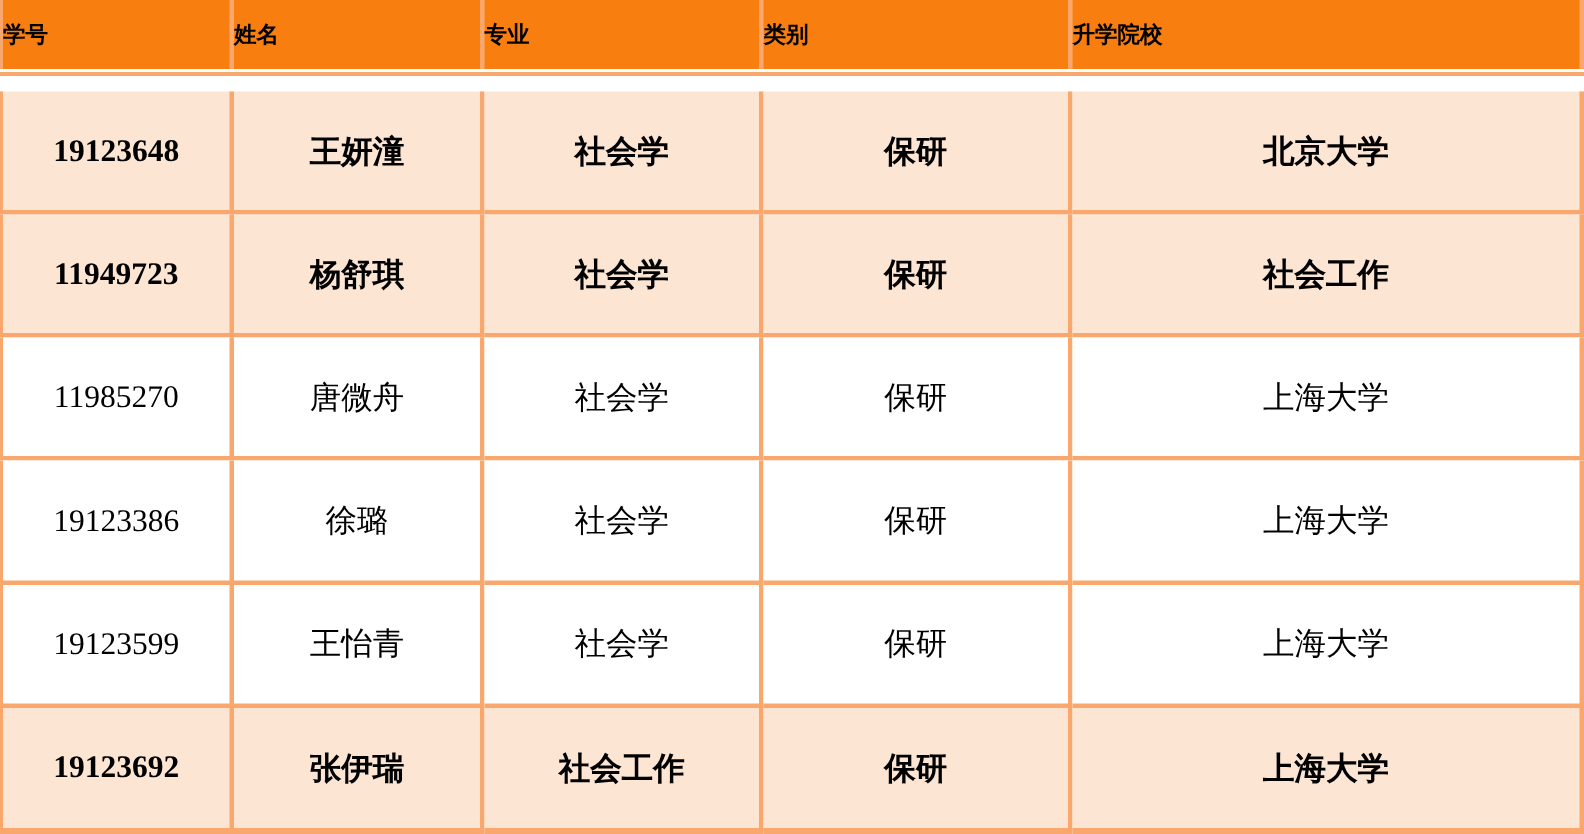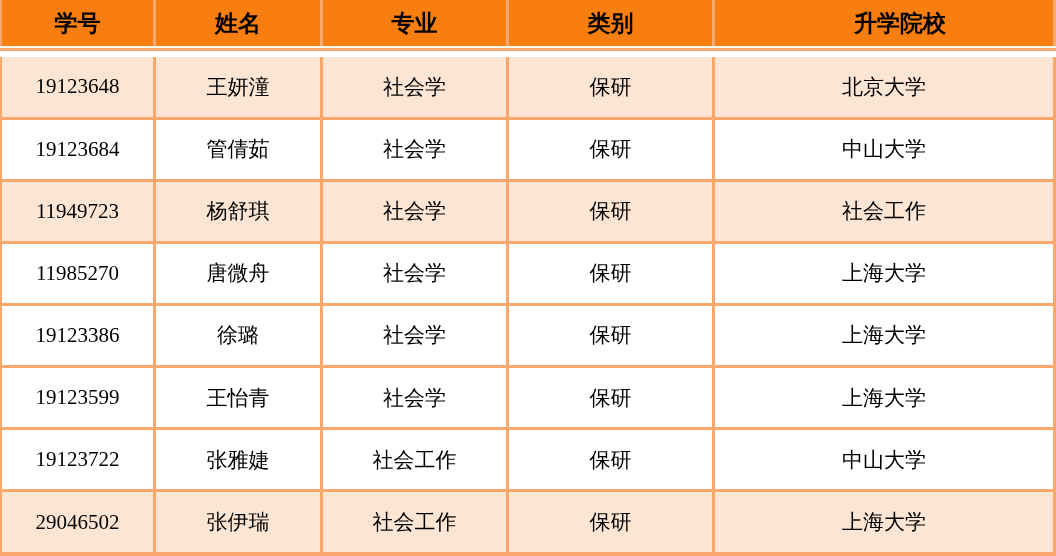--- a/index.html
+++ b/index.html
@@ -18,48 +18,48 @@
   .table-wrap{width:1056px;height:556px;}
   table{
     border-collapse:separate;border-spacing:0;table-layout:fixed;
     width:1056px;height:556px;
   }
   th{
     background:var(--header-bg);
     color:var(--text);
     font-family:"Liberation Sans",sans-serif;
     font-weight:bold;
-    font-size:23px;
-    text-align:center;
+    font-size:15px;
+    text-align:left;
     vertical-align:middle;
     height:46px;
     padding:0;
     border-right:3px solid var(--border);
   }
   th:first-child{border-left:2px solid var(--border);}
-  th:last-child{border-right:3px solid var(--border);padding-left:32px;}
+  th:last-child{border-right:3px solid var(--border);}
   tr.sep td{
     padding:0;height:7px;line-height:0;font-size:0;
     background:linear-gradient(to bottom,#ffffff 0 2px,var(--border) 2px 5px,#ffffff 5px 7px);
     border:none;
   }
   tbody td{
     color:var(--text);
     font-family:"Liberation Serif","DejaVu Serif",serif;
     font-size:21px;
     text-align:center;
     vertical-align:middle;
     padding:0;
     height:35px;
     background:var(--row-plain);
     border-right:3px solid var(--border);
     border-bottom:3px solid var(--border);
   }
   tbody tr.data-row td:first-child{border-left:2px solid var(--border);}
-  tbody tr.shaded td{background:var(--row-shaded);}
+  tbody tr.shaded td{background:var(--row-shaded);font-weight:bold;}
   tbody tr.data-row:last-child td{border-bottom:4px solid var(--border);}
 </style>
 </head>
 <body>
 
 <div class="table-wrap">
   <table>
     <colgroup id="colgroup">
         <col style="width: 156px;">
         <col style="width: 167px;">
@@ -80,27 +80,20 @@
         <tr class="sep">
           <td colspan="5"></td>
         </tr>
         <tr class="data-row shaded">
           <td>19123648</td>
           <td>王妍潼</td>
           <td>社会学</td>
           <td>保研</td>
           <td>北京大学</td>
         </tr>
-        <tr class="data-row">
-          <td>19123684</td>
-          <td>管倩茹</td>
-          <td>社会学</td>
-          <td>保研</td>
-          <td>中山大学</td>
-        </tr>
         <tr class="data-row shaded">
           <td>11949723</td>
           <td>杨舒琪</td>
           <td>社会学</td>
           <td>保研</td>
           <td>社会工作</td>
         </tr>
         <tr class="data-row">
           <td>11985270</td>
           <td>唐微舟</td>
@@ -115,29 +108,22 @@
           <td>保研</td>
           <td>上海大学</td>
         </tr>
         <tr class="data-row">
           <td>19123599</td>
           <td>王怡青</td>
           <td>社会学</td>
           <td>保研</td>
           <td>上海大学</td>
         </tr>
-        <tr class="data-row">
-          <td>19123722</td>
-          <td>张雅婕</td>
-          <td>社会工作</td>
-          <td>保研</td>
-          <td>中山大学</td>
-        </tr>
         <tr class="data-row shaded">
-          <td>29046502</td>
+          <td>19123692</td>
           <td>张伊瑞</td>
           <td>社会工作</td>
           <td>保研</td>
           <td>上海大学</td>
         </tr>
       </tbody>
   </table>
 </div>
 
 </body></html>

